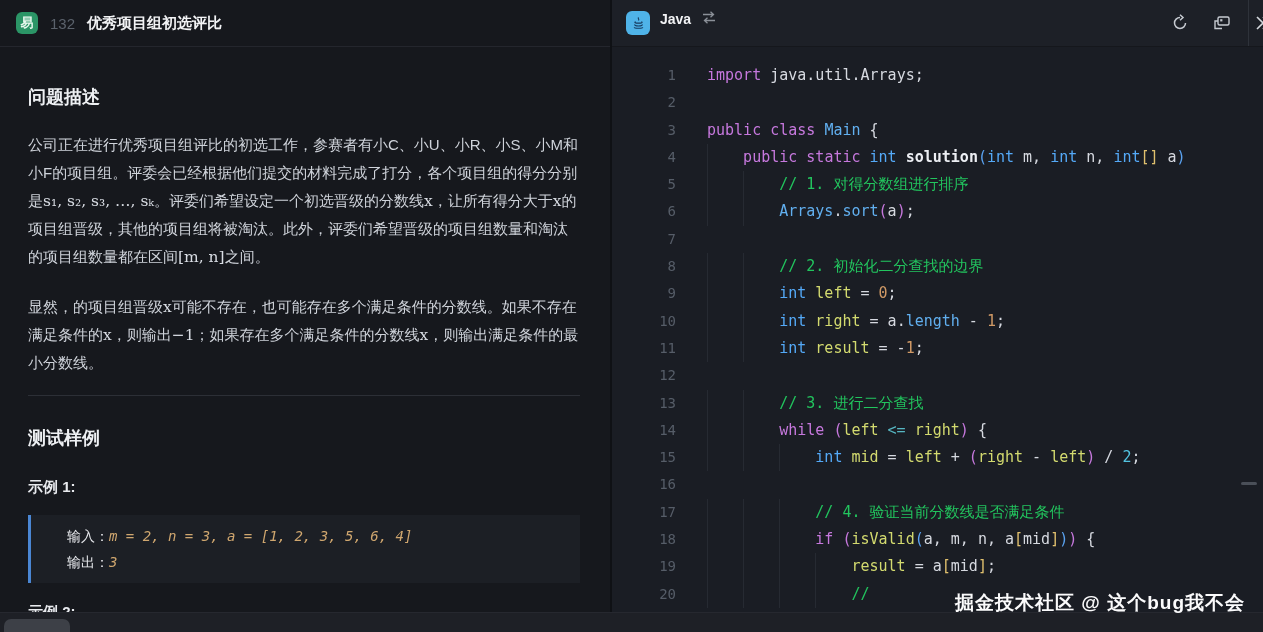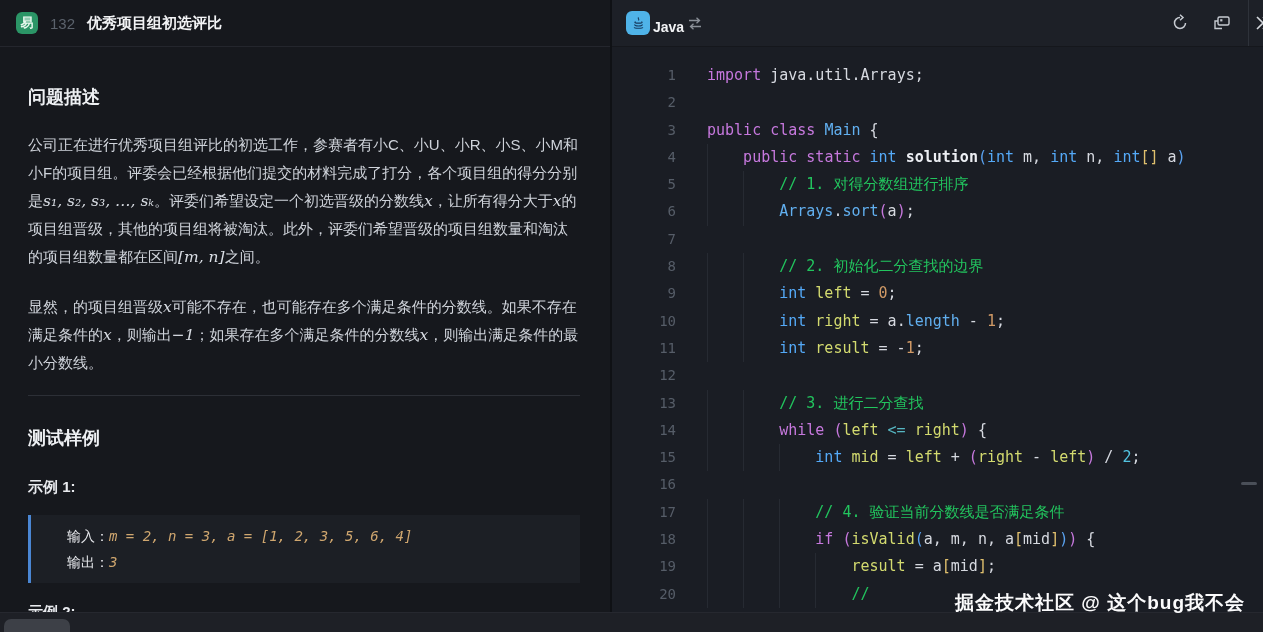--- a/index.html
+++ b/index.html
@@ -14,40 +14,40 @@
                   padding:0 16px; border-bottom:1px solid #24262d; }
   .diff-badge { width:22px; height:22px; border-radius:6px; background:#2b9566;
                 color:#e7f8ee; font-size:13px; font-weight:700;
                 display:flex; align-items:center; justify-content:center; }
   .problem-number { color:#5b626c; font-size:15px; }
   .problem-title { color:#f2f3f5; font-size:15px; font-weight:700; }
 
   .doc { padding:38px 30px 0 28px; height:565px; overflow:hidden; }
   .doc h2 { color:#eef0f3; font-size:18px; font-weight:700; }
   .doc p { color:#cfd3da; font-size:15px; line-height:28px; margin-top:22px; }
-  .math { font-family:"DejaVu Serif", serif; font-style:italic; color:#d9dde4;
+  .math { font-family:"DejaVu Serif", serif; color:#d9dde4;
           font-size:15.5px; }
   .doc hr { border:none; border-top:1px solid #2c2f36; margin-top:18px; }
   .samples-heading { margin-top:30px; }
   .example-label { color:#e8eaee; font-size:15px; font-weight:700;
                    margin-top:28px; }
   .example-label.second { margin-top:20px; }
   .sample { margin-top:18px; background:#1c1f25; border-left:3px solid #4a86d3;
             padding:8px 16px; font-family:"DejaVu Sans Mono", monospace;
             font-size:14px; line-height:26px; }
   .sample .lbl { color:#e8eaee; font-family:"Liberation Sans", sans-serif;margin-left:20px; }
   .sample .val { color:#d0a76f;font-style:italic; }
 
   
   .right-panel { position:absolute; left:612px; top:0; right:0; height:632px;
                  background:#1a1d24; }
   .editor-header { position:relative; height:47px; background:#1d2027;
                    border-bottom:1px solid #15171c; display:flex;
                    align-items:center; padding:0 14px; overflow:hidden; }
-  .lang-selector { display:flex; align-items:flex-end; gap:3px; cursor:pointer; }
+  .lang-selector { display:flex; align-items:flex-start; gap:10px; cursor:pointer; }
   .java-badge { width:24px; height:24px; border-radius:6px; background:#4fb3e8;
                 display:flex; align-items:center; justify-content:center; }
   .lang-label { color:#f2f3f5; font-size:14px; font-weight:700; }
   .hdr-icons { margin-left:auto; display:flex; align-items:center; gap:22px; }
   .icon-btn { width:20px; height:20px; display:flex; align-items:center;
               justify-content:center; cursor:pointer; }
   .hdr-divider { width:1px; height:47px; background:#2e323a; margin-left:16px; }
   .edge-icon { position:absolute; right:-9px; top:14px; width:18px; height:18px; }
 
   .code-area { position:relative; padding-top:15px;

